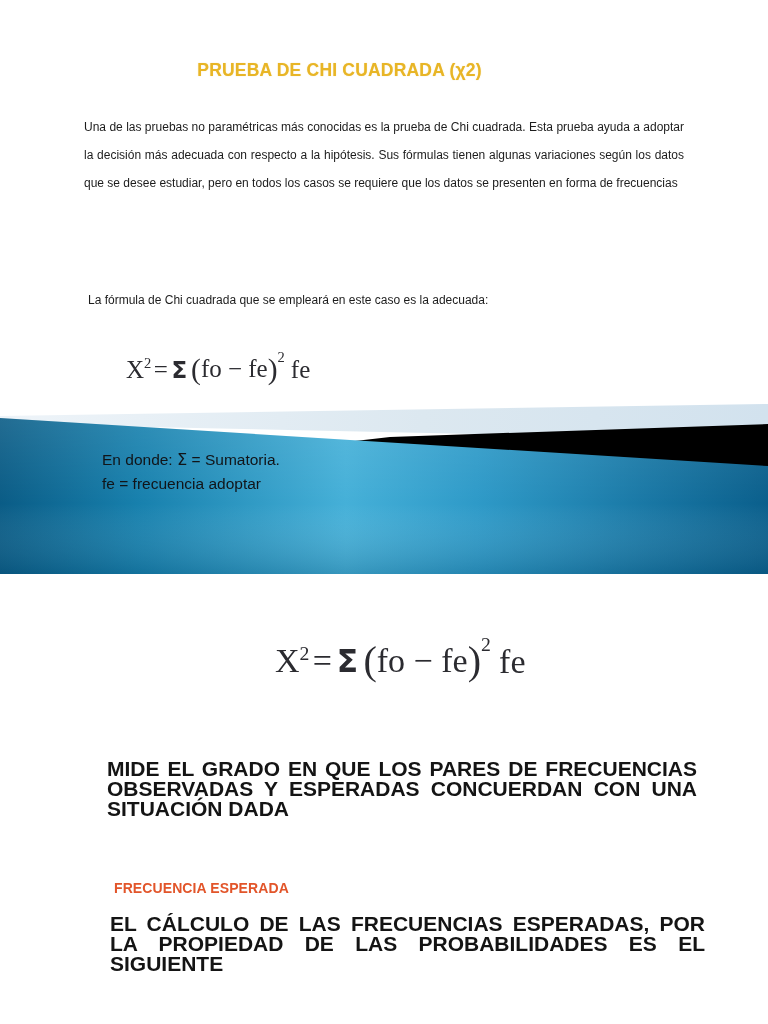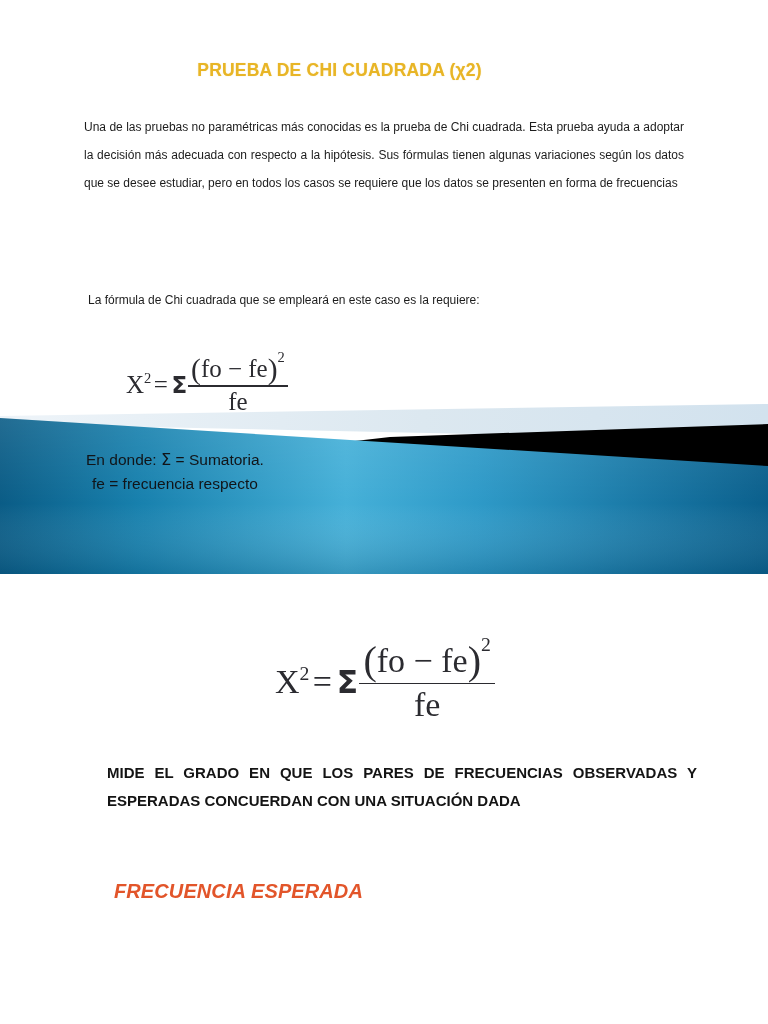--- a/index.html
+++ b/index.html
@@ -79,21 +79,21 @@
     margin: 0 0.14em 0 0.10em;
   }
   .formula .sigma {
     font-weight: bold;
     font-family: "DejaVu Sans", sans-serif;
     font-size: 0.92em;
     margin-right: 0.04em;
   }
   .frac {
     display: inline-flex;
-    flex-direction: column;
+    flex-direction: row;
     align-items: center;
     vertical-align: middle;
   }
   .frac .num {
     padding: 0 0.12em 0.02em 0.12em;
     line-height: 1.05;
   }
   .frac .bar {
     width: 100%;
     height: 1.6px;
@@ -129,84 +129,82 @@
     height: 172px;
   }
   .banner svg {
     display: block;
     width: 768px;
     height: 172px;
   }
 
   .banner-text {
     position: absolute;
-    left: 86px;
+    left: 102px;
     top: 448px;
     font-size: 15.5px;
     line-height: 24px;
     color: #111418;
     white-space: nowrap;
-    text-align: center;
   }
   .banner-text .sig {
     font-family: "DejaVu Sans", sans-serif;
     font-size: 1.05em;
   }
 
   
   .block-bold {
     position: absolute;
     font-weight: bold;
-    font-size: 15px;
-    line-height: 28px;
+    font-size: 21px;
+    line-height: 20px;
     text-align: justify;
     text-justify: inter-word;
     color: #141414;
   }
   .mide-block {
     left: 107px;
     top: 759px;
     width: 590px;
   }
   .calc-block {
     left: 110px;
     top: 914px;
     width: 595px;
   }
 
   .section-head {
     position: absolute;
     left: 114px;
     top: 880px;
-    font-size: 20px;
+    font-size: 14px;
     font-weight: bold;
     color: #e2552a;
     letter-spacing: 0.1px;
-    font-style: italic;
   }
 
   
   .efrac {
     position: absolute;
     left: 0;
     top: 968px;
     width: 768px;
     height: 56px;
   }
 </style>
 </head>
 <body>
 
 <div class="page">
 
   <div class="slide-title">PRUEBA DE CHI CUADRADA (χ2)</div>
 
   <div class="para para-1">Una de las pruebas no paramétricas más conocidas es la prueba de Chi cuadrada. Esta prueba ayuda a adoptar la decisión más adecuada con respecto a la hipótesis. Sus fórmulas tienen algunas variaciones según los datos que se desee estudiar, pero en todos los casos se requiere que los datos se presenten en forma de frecuencias</div>
 
-  <div class="para para-2">La fórmula de Chi cuadrada que se empleará en este caso es la requiere:</div>
+  <div class="para para-2">La fórmula de Chi cuadrada que se empleará en este caso es la adecuada:</div>
 
   <div class="formula formula-1">
     <span class="lhs">X</span>
       <span class="sup">2</span>
     <span class="eq">=</span>
     <span class="sigma">Σ</span>
     <span class="frac">
       <span class="num"><span class="paren-big">(</span><span>fo − fe</span><span class="paren-big">)</span><span class="sup">2</span></span>
       <span class="bar"></span>
       <span class="den">fe</span>
@@ -239,39 +237,40 @@
 
       <polygon points="390,33 768,20 768,64 240,50" fill="#000000"></polygon>
 
       <polygon points="0,14 768,62 768,170 0,170" fill="url(#blueGrad)"></polygon>
       <polygon points="0,14 768,62 768,170 0,170" fill="url(#blueGradV)"></polygon>
     </svg>
   </div>
 
   <div class="banner-text">
     <div><span>En donde: </span><span class="sig">Σ</span><span> = Sumatoria.</span></div>
-    <div>fe = frecuencia respecto</div>
+    <div>fe = frecuencia adoptar</div>
   </div>
 
   <div class="formula formula-2">
     <span class="lhs">X</span>
       <span class="sup">2</span>
     <span class="eq">=</span>
     <span class="sigma">Σ</span>
     <span class="frac">
       <span class="num"><span class="paren-big">(</span><span>fo − fe</span><span class="paren-big">)</span><span class="sup">2</span></span>
       <span class="bar"></span>
       <span class="den">fe</span>
     </span>
   </div>
 
   <div class="block-bold mide-block">MIDE EL GRADO EN QUE LOS PARES DE FRECUENCIAS OBSERVADAS Y ESPERADAS CONCUERDAN CON UNA SITUACIÓN DADA</div>
 
   <div class="section-head">FRECUENCIA ESPERADA</div>
 
+  <div class="block-bold calc-block">EL CÁLCULO DE LAS FRECUENCIAS ESPERADAS, POR LA PROPIEDAD DE LAS PROBABILIDADES ES EL SIGUIENTE</div>
 
   <div class="efrac">
     
     
     
   </div>
 
 </div>
 
 </body></html>

